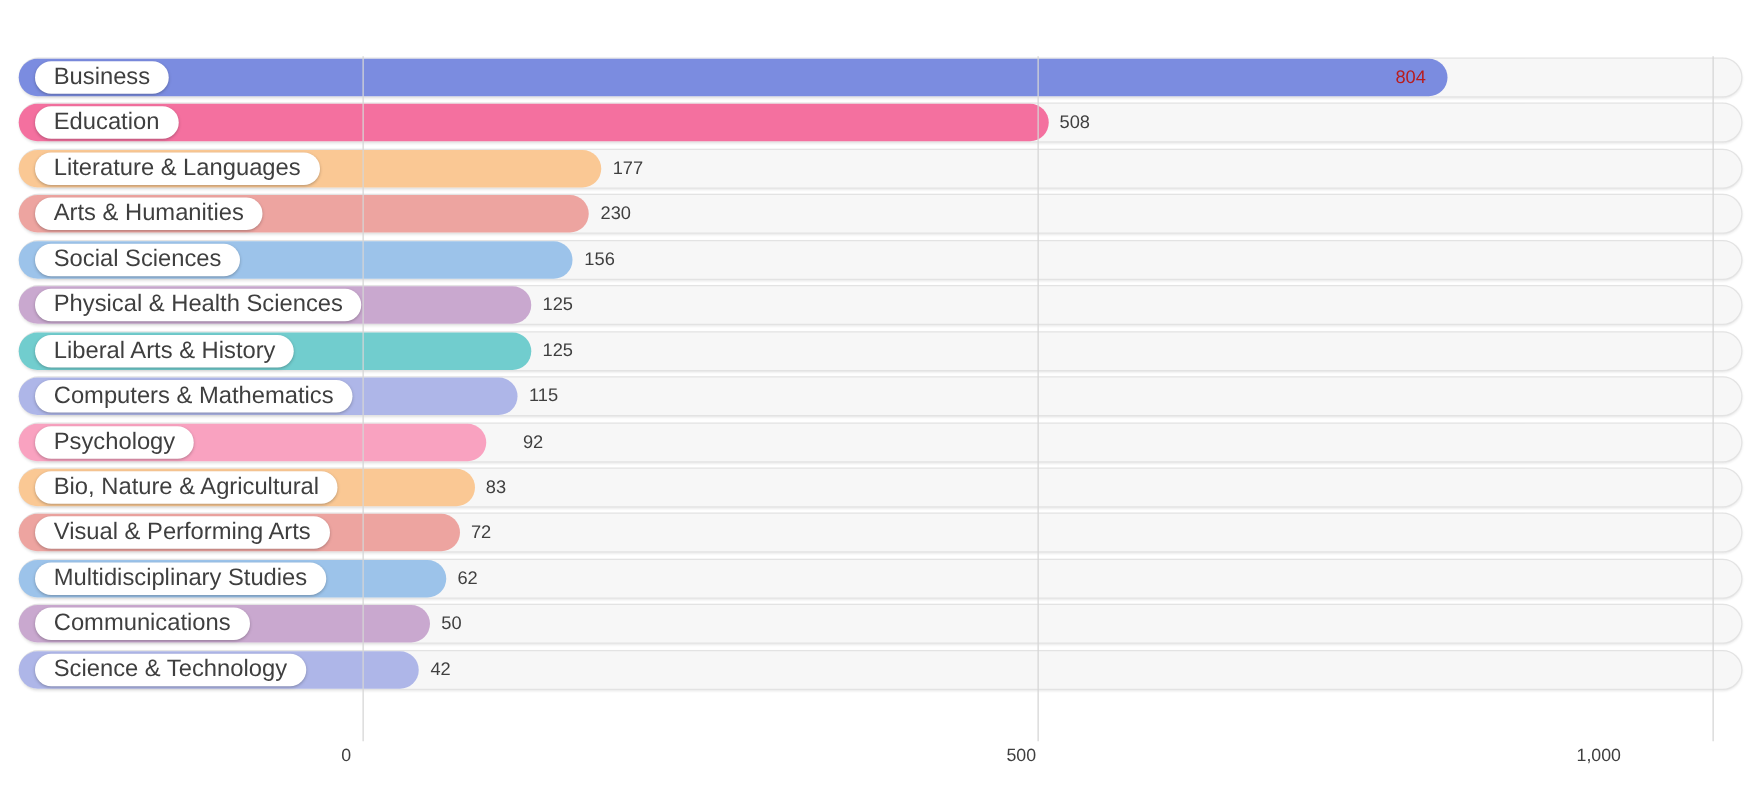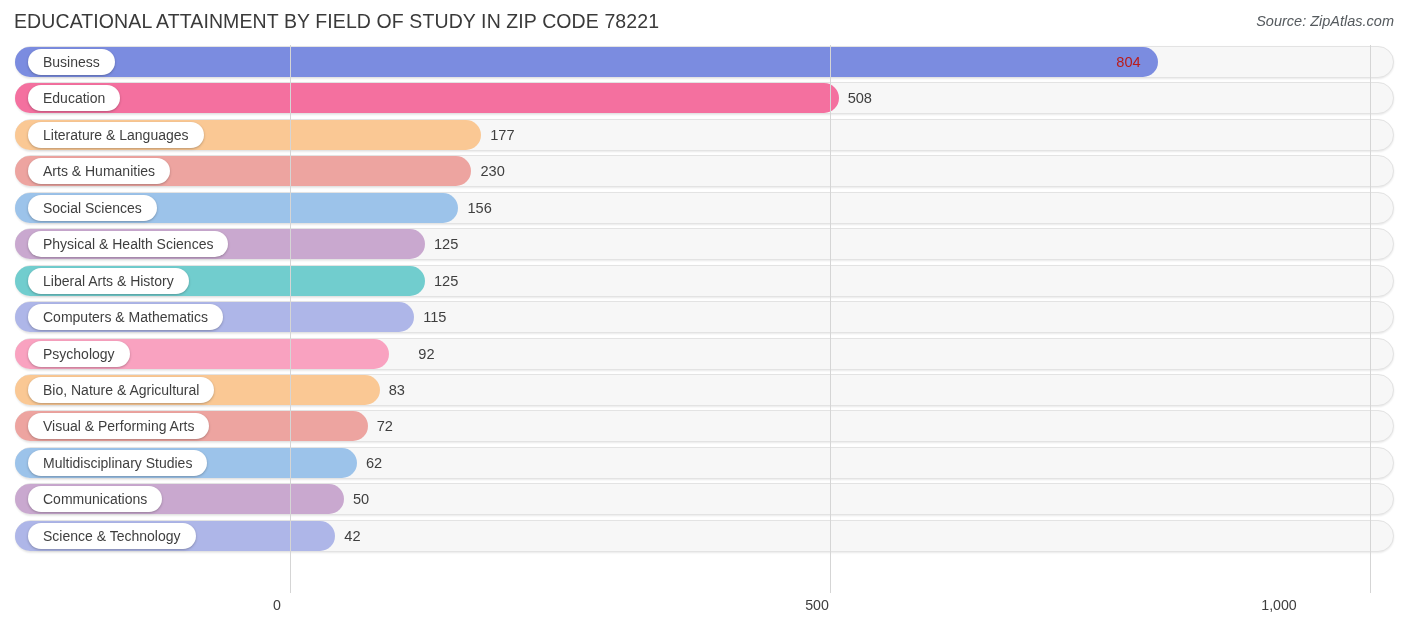--- a/index.html
+++ b/index.html
@@ -96,21 +96,21 @@
     height: 26px;
     background: #ffffff;
     border-radius: 13px;
     box-shadow: 0 1px 2.5px rgba(0,0,0,0.26);
     display: flex;
     align-items: center;
     padding: 0 15px;
     z-index: 3;
   }
   .pill-label {
-    font-size: 14px;
+    font-size: 19px;
     color: #3f3f3f;
     white-space: nowrap;
   }
   .value-out {
     position: absolute;
     top: 9px;
     font-size: 14.6px;
     color: #3f3f3f;
     white-space: nowrap;
     z-index: 4;
@@ -137,24 +137,20 @@
     color: #3f3f3f;
     white-space: nowrap;
     transform: translateX(-50%);
   }
 </style>
 </head>
 <body>
 
 <div id="app">
 
-  <div class="header">
-    <div class="chart-title">EDUCATIONAL ATTAINMENT BY FIELD OF STUDY IN ZIP CODE 78221</div>
-    <div class="source-note">Source: ZipAtlas.com</div>
-  </div>
 
   <div class="plot">
     <div class="gridlines" id="gridlines">
         <div class="gridline" style="left: 290px;"></div>
         <div class="gridline" style="left: 830px;"></div>
         <div class="gridline" style="left: 1370px;"></div>
       </div>
     <div class="rows" id="rows">
         <div class="row">
           <div class="track"></div>

